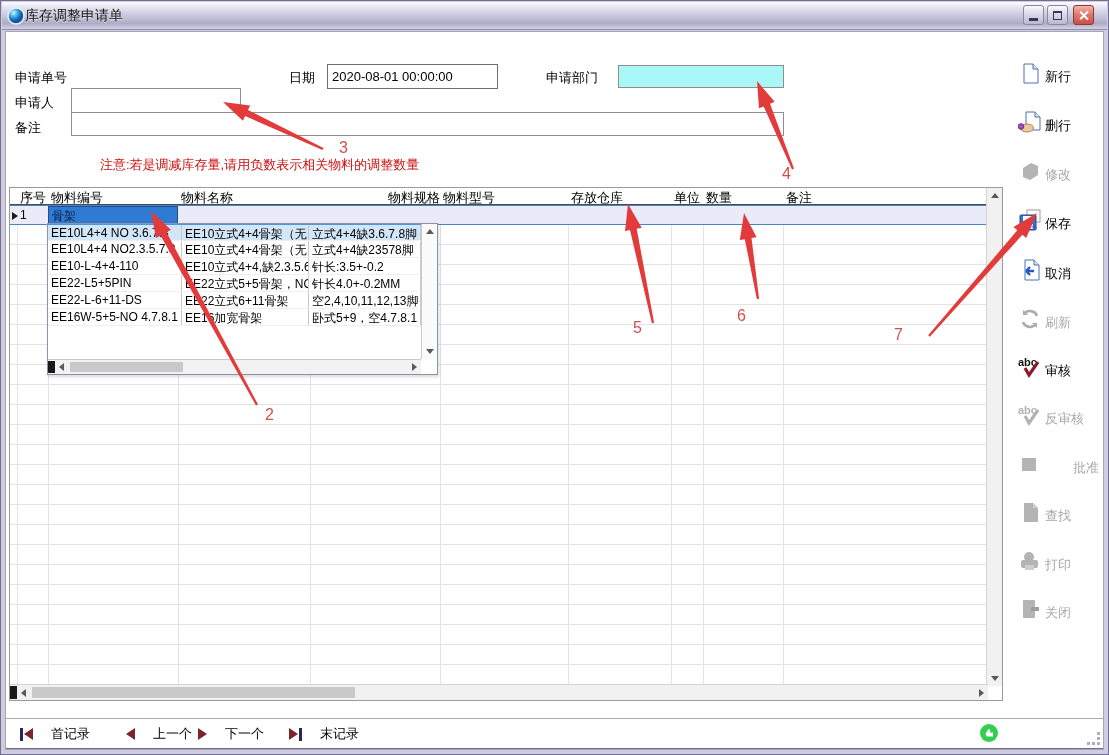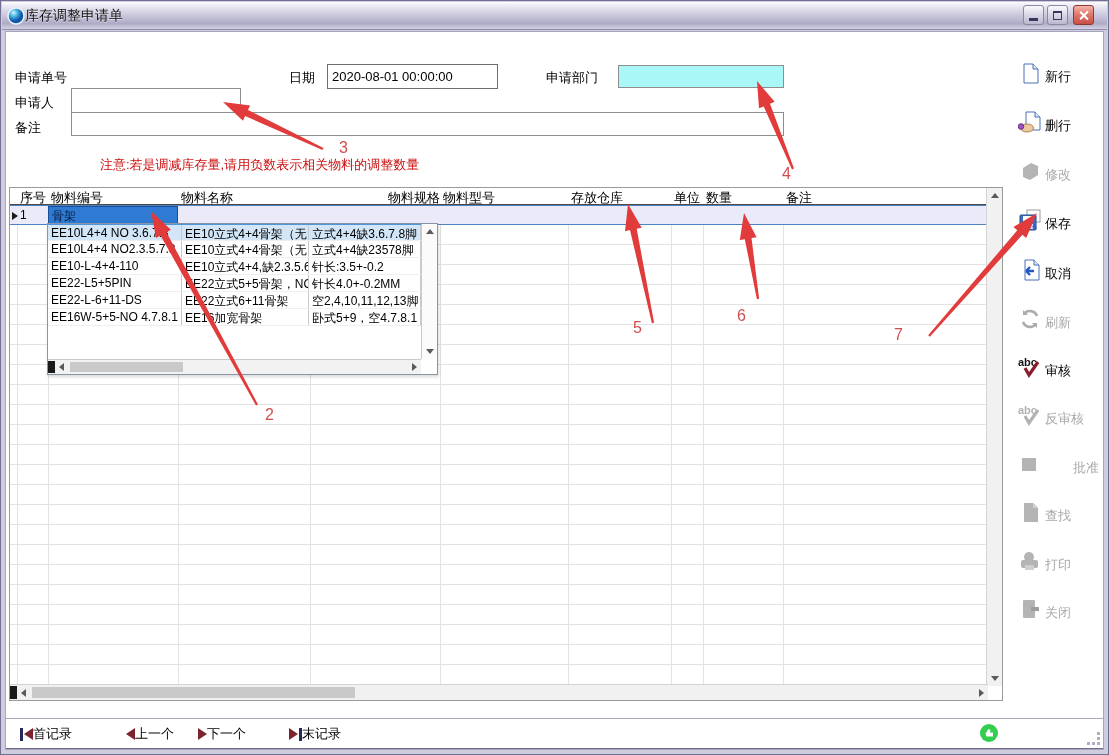--- a/index.html
+++ b/index.html
@@ -63,21 +63,21 @@
   .dd-hscroll{position:absolute;left:0;bottom:0;right:16px;height:15px;background:#f2f2f2;border-top:1px solid #c9c9c9;}
 
   
   .tbtn{position:absolute;left:1014px;width:92px;height:38px;display:flex;align-items:flex-end;cursor:pointer;}
   .tbtn .ic{width:30px;height:26px;flex:0 0 30px;display:flex;align-items:center;justify-content:center;}
   .tbtn .lb{font-size:13px;color:#000;white-space:nowrap;}
   .tbtn.disabled .lb{color:#a8a8a8;}
 
   
   .navbar{position:absolute;left:5px;right:5px;top:717px;height:31px;background:#fff;border-top:1px solid #a9a9b9;border-bottom:1px solid #6f6c8e;}
-  .navitem{position:absolute;top:6px;display:flex;align-items:center;gap:0;cursor:pointer;}
+  .navitem{position:absolute;top:6px;display:flex;align-items:center;gap:18px;cursor:pointer;}
   .navitem .nlb{font-size:13px;color:#000;}
   .ntri{width:0;height:0;display:inline-block;}
   .ntri.l{border-top:6px solid transparent;border-bottom:6px solid transparent;border-right:9px solid #7b2430;}
   .ntri.r{border-top:6px solid transparent;border-bottom:6px solid transparent;border-left:9px solid #7b2430;}
   .nbar{display:inline-block;width:3px;height:13px;background:#27275c;}
   .resize-grip{position:absolute;right:3px;bottom:3px;width:14px;height:14px;}
   .resize-grip i{position:absolute;width:3px;height:3px;background:#b0aec2;}
 
   
   #annot{position:absolute;inset:0;z-index:50;pointer-events:none;}

